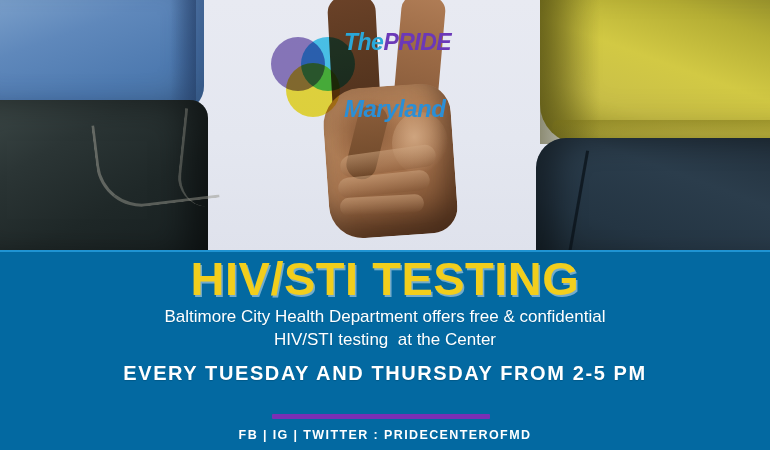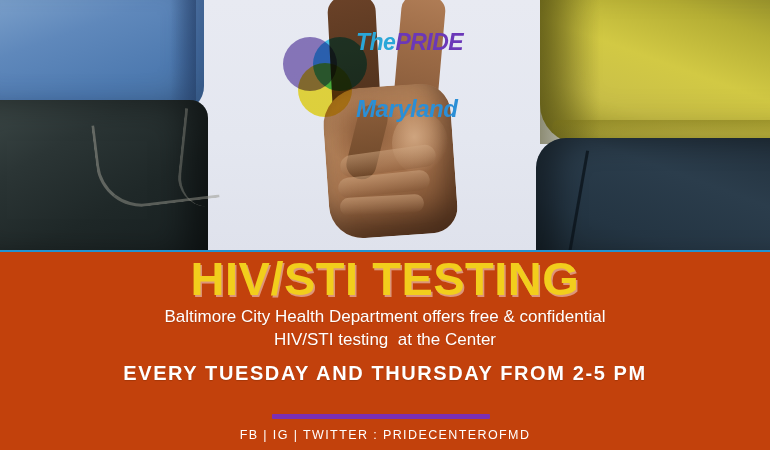--- a/index.html
+++ b/index.html
@@ -180,21 +180,21 @@
     left: 352px; top: 104px;
     width: 30px; height: 76px;
     background: linear-gradient(160deg, #8d5f3c, #6a4527);
     border-radius: 16px;
     transform: rotate(14deg);
   }
 
   
   .logo {
     position: absolute;
-    left: 283px;
+    left: 271px;
     top: 33px;
     width: 218px;
     height: 88px;
   }
   .logo-marks {
     position: absolute;
     left: 0;
     top: 0;
     width: 84px;
     height: 84px;
@@ -229,21 +229,21 @@
   .lt-center { color: #2aa7d8; }
   .lt-mary   { color: #2b8fd6; margin-top: 44px; }
 
   
   .band {
     position: absolute;
     left: 0;
     top: 250px;
     width: 770px;
     height: 200px;
-    background: #c2410c;
+    background: #0369a1;
     text-align: center;
   }
   .band-topline {
     position: absolute;
     left: 0; top: 0;
     width: 100%; height: 2px;
     background: #1f93d2;
   }
 
   .headline {
@@ -294,21 +294,21 @@
     background: #7b2fb5;
     border-radius: 1px;
   }
 
   .social {
     position: absolute;
     left: 0;
     top: 428px;
     width: 100%;
     font-size: 12.5px;
-    font-weight: normal;
+    font-weight: bold;
     color: #ffffff;
     letter-spacing: 1.4px;
     text-align: center;
     white-space: pre;
   }
 </style>
 </head>
 <body>
 
 <div id="flyer">

